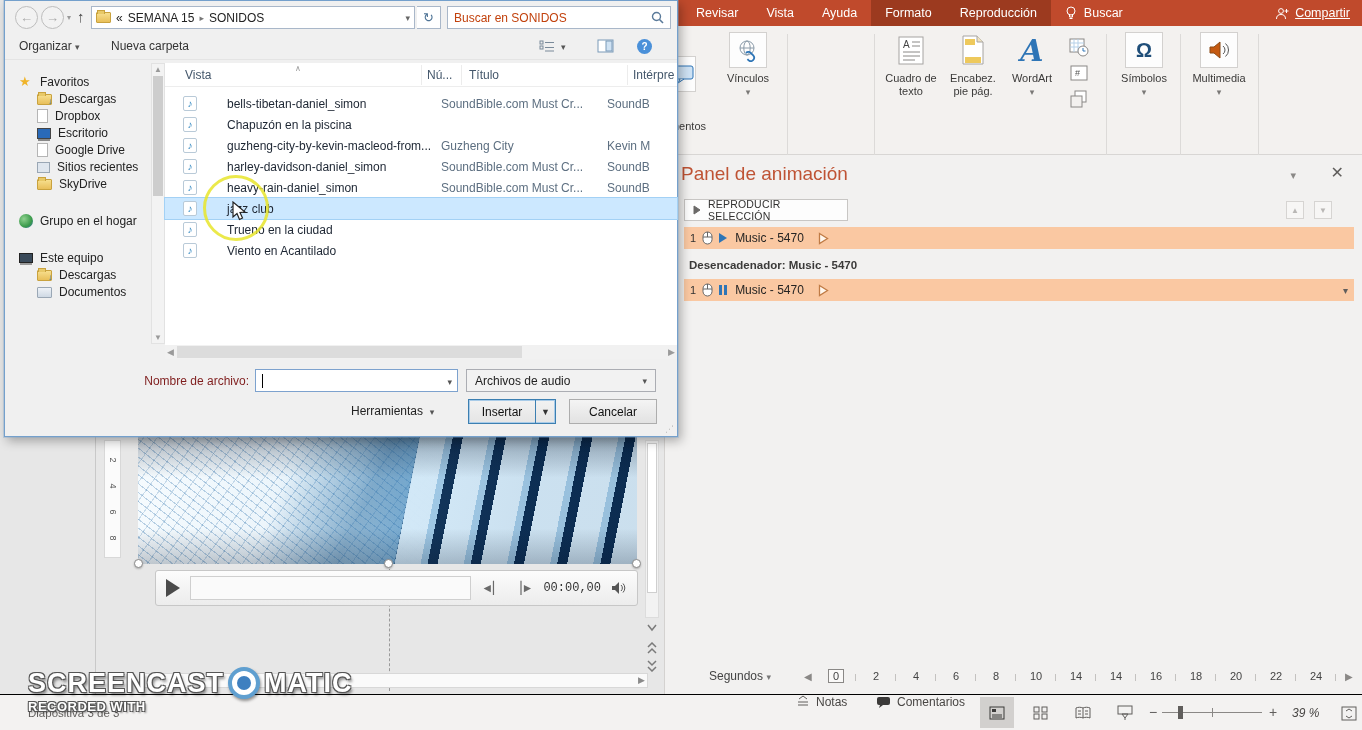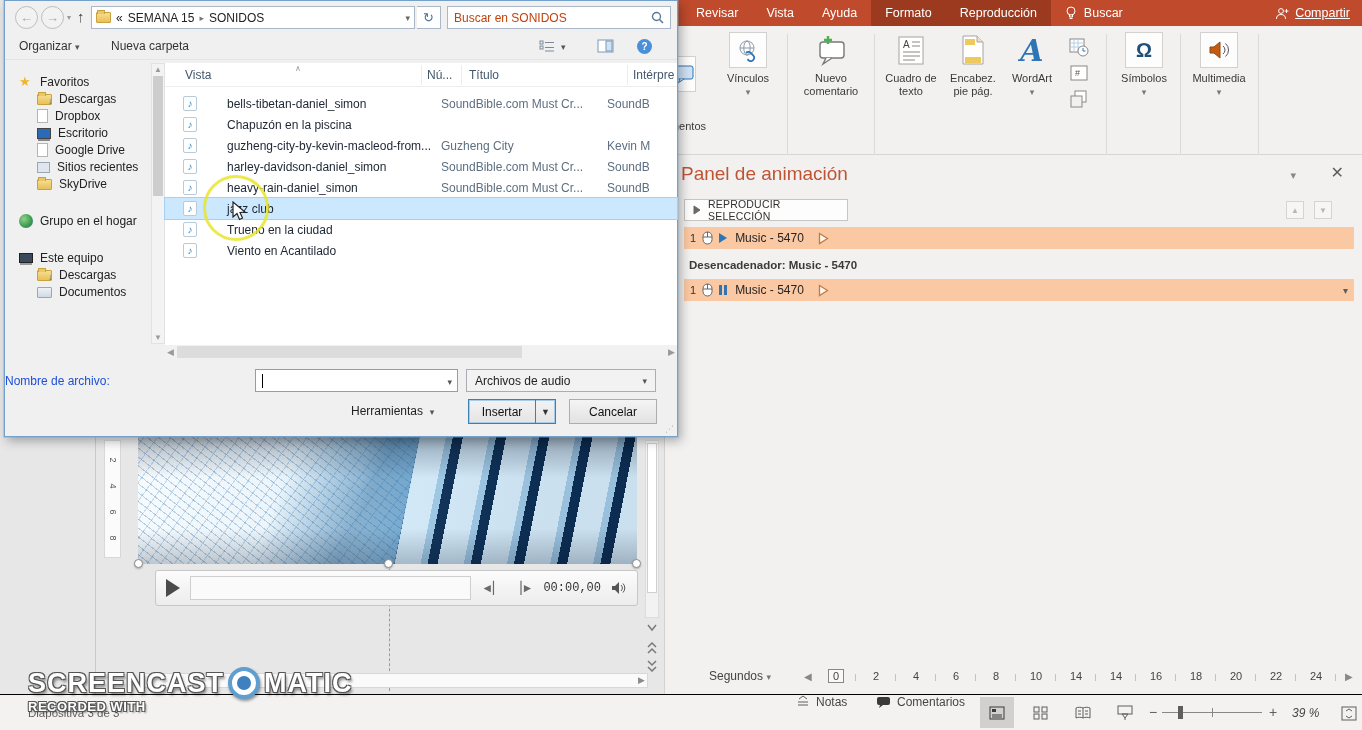--- a/index.html
+++ b/index.html
@@ -123,21 +123,21 @@
   .frow { position:relative; height:21px; display:flex; align-items:center; font-size:12px; }
   .frow.sel { background:#cce8ff; outline:1px solid #a3d1f5; }
   .ic-audio { width:14px; height:15px; margin:0 6px 0 18px; background:#fff; border:1px solid #b9cad8; color:#2f86c0; font-size:10px; line-height:13px; text-align:center; border-radius:2px; flex:none; }
   .fname { width:238px; color:#1d2633; white-space:nowrap; overflow:hidden;padding-left:24px; }
   .ftitle { width:166px; color:#5d6f81; white-space:nowrap; overflow:hidden; }
   .fartist { width:60px; color:#5d6f81; white-space:nowrap; overflow:hidden; }
   #list-hscroll { position:absolute; left:0; top:282px; width:512px; height:14px; background:#f1f1f1; }
   #list-hscroll .thumb { position:absolute; left:12px; top:1px; width:345px; height:12px; background:#dcdcdc; }
   #list-hscroll .la,#list-hscroll .ra { position:absolute; top:2px; color:#9a9a9a; font-size:9px; }
   #list-hscroll .la { left:2px; } #list-hscroll .ra { right:2px; }
-  #fn-label { position:absolute; left:0; top:373px; width:244px; font-size:12px; color:#1d4ed8; }
+  #fn-label { position:absolute; left:0; top:373px; width:244px; text-align:right; font-size:12px; color:#7f1d1d; }
   #fn-combo { position:absolute; left:250px; top:368px; width:203px; height:23px; background:#fff; border:1px solid #7da2ce; }
   #fn-caret { position:absolute; left:6px; top:4px; width:1px; height:14px; background:#000; }
   #fn-combo .dd { position:absolute; right:5px; top:7px; color:#555; font-size:9px; }
   #ft-select { position:absolute; left:461px; top:368px; width:190px; height:23px; background:#f2f2f2; border:1px solid #abadb3; font-size:12px; color:#222; display:flex; align-items:center; padding:0 8px; }
   #ft-select .dd { margin-left:auto; color:#555; font-size:9px; }
   #tools-btn { position:absolute; left:346px; top:403px; font-size:12px; color:#222; }
   #insert-btn { position:absolute; left:463px; top:398px; width:88px; height:25px; background:linear-gradient(#f2f2f2,#e5e5e5); border:1px solid #3c7fb1; box-shadow:0 0 0 1px #a8cbe8 inset; display:flex; font-size:12px; color:#111; }
   #insert-btn .main { flex:1; display:flex; align-items:center; justify-content:center; }
   #insert-btn .arrow { width:20px; border-left:1px solid #3c7fb1; display:flex; align-items:center; justify-content:center; font-size:9px; color:#333; }
   #cancel-btn { position:absolute; left:564px; top:398px; width:88px; height:25px; background:linear-gradient(#f4f4f4,#e2e2e2); border:1px solid #adadad; font-size:12px; color:#111; display:flex; align-items:center; justify-content:center; }
@@ -226,30 +226,20 @@
             <ellipse cx="11" cy="10" rx="3.2" ry="7" fill="none" stroke="#8a9aa8"></ellipse>
             <path d="M4 10 h14" stroke="#8a9aa8"></path>
             <path d="M10 15 a3.4 3.4 0 0 1 4.8 0 l2.4 2.4 a3.4 3.4 0 0 1 -4.8 4.8 l-1 -1" fill="none" stroke="#2e75b6" stroke-width="1.8"></path>
           </svg>
         </div>
       <div class="lbl">Vínculos</div>
       <span class="chev">▾</span>
     </div>
     <div class="gsep" style="left:127px;"></div>
 
-    <div class="bigbtn" style="left:132px;width:78px;">
-      <div class="iconfree">
-          <svg width="34" height="32" viewBox="0 0 34 32">
-            <rect x="6" y="8" width="24" height="16" rx="3" fill="#fff" stroke="#7a7876" stroke-width="1.4"></rect>
-            <path d="M12 24 l-3 6 l9 -6" fill="#fff" stroke="#7a7876" stroke-width="1.4"></path>
-            <path d="M14 2 v8 M10 6 h8" stroke="#4caf50" stroke-width="2.4"></path>
-          </svg>
-        </div>
-      <div class="lbl">Nuevo comentario</div>
-    </div>
     <div class="gsep" style="left:214px;"></div>
 
     <div class="bigbtn" style="left:222px;width:58px;">
       <div class="iconfree">
           <svg width="30" height="32" viewBox="0 0 30 32">
             <rect x="3" y="3" width="24" height="27" fill="#fff" stroke="#a6a4a2"></rect>
             <text x="7" y="14" font-size="10" fill="#444" font-family="Liberation Sans">A</text>
             <path d="M16 8 h8 M16 12 h8 M7 18 h17 M7 22 h17 M7 26 h12" stroke="#8a8886"></path>
           </svg>
         </div>

